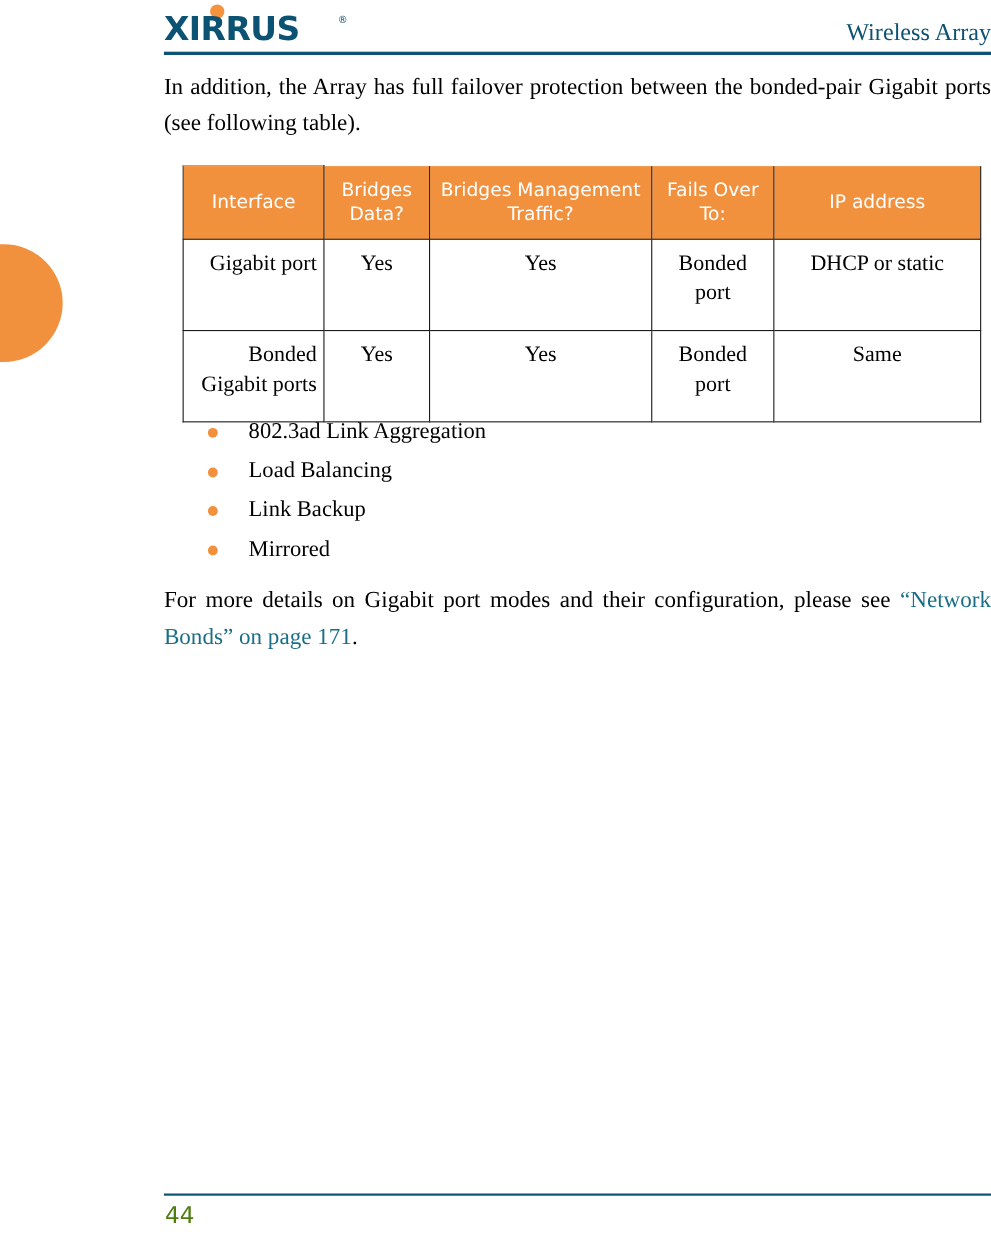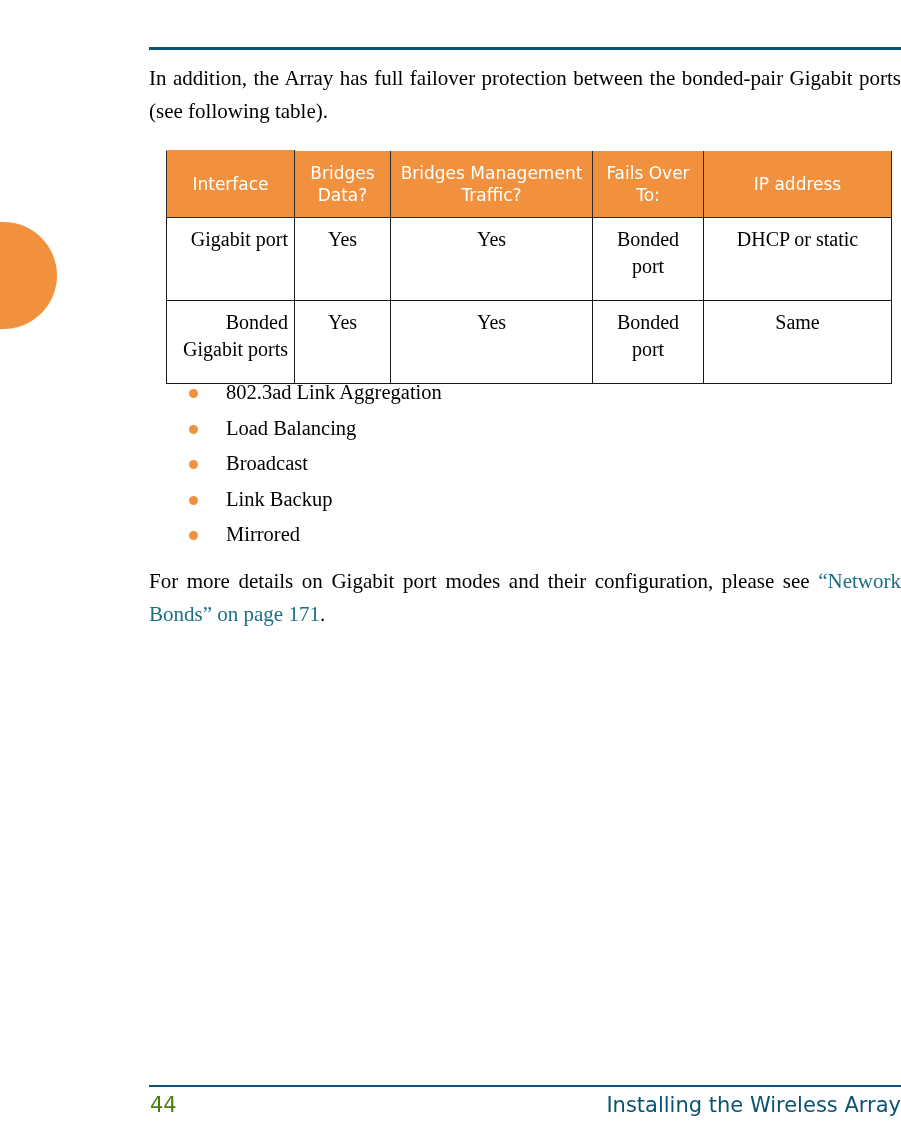--- a/index.html
+++ b/index.html
@@ -230,20 +230,28 @@
     white-space: nowrap;
   }
 </style>
 </head>
 <body>
 
 <div class="page">
 
   <div class="thumb-tab"></div>
 
+  <div class="page-header">
+    <div class="logo">
+      <div class="logo-dot"></div>
+      <div class="logo-text">XIRRUS</div>
+      <div class="logo-reg">®</div>
+    </div>
+    <div class="header-title">Wireless Array</div>
+  </div>
   <div class="header-rule"></div>
 
   <div class="content">
     <p class="body-par">In addition, the Array has full failover protection between the bonded-pair Gigabit ports (see following table).</p>
   </div>
 
   <div class="tbl-wrap">
     <table class="spec">
       <colgroup>
         <col class="c0">
@@ -286,34 +294,29 @@
       <li>
         <span class="bullet"></span>
         <span>802.3ad Link Aggregation</span>
       </li>
       <li>
         <span class="bullet"></span>
         <span>Load Balancing</span>
       </li>
       <li>
         <span class="bullet"></span>
-        <span>Broadcast</span>
-      </li>
-      <li>
-        <span class="bullet"></span>
         <span>Link Backup</span>
       </li>
       <li>
         <span class="bullet"></span>
         <span>Mirrored</span>
       </li>
     </ul>
 
     <p class="body-par" style="margin-top:12px;"><span>For more details on Gigabit port modes and their configuration, please see </span><a class="xref" href="#" style="text-decoration:none;">“Network Bonds” on page 171</a><span>.</span></p>
   </div>
 
   <div class="page-footer">
     <div class="footer-rule"></div>
     <div class="footer-page-num">44</div>
-    <div class="footer-section">Installing the Wireless Array</div>
   </div>
 
 </div>
 
 </body></html>

